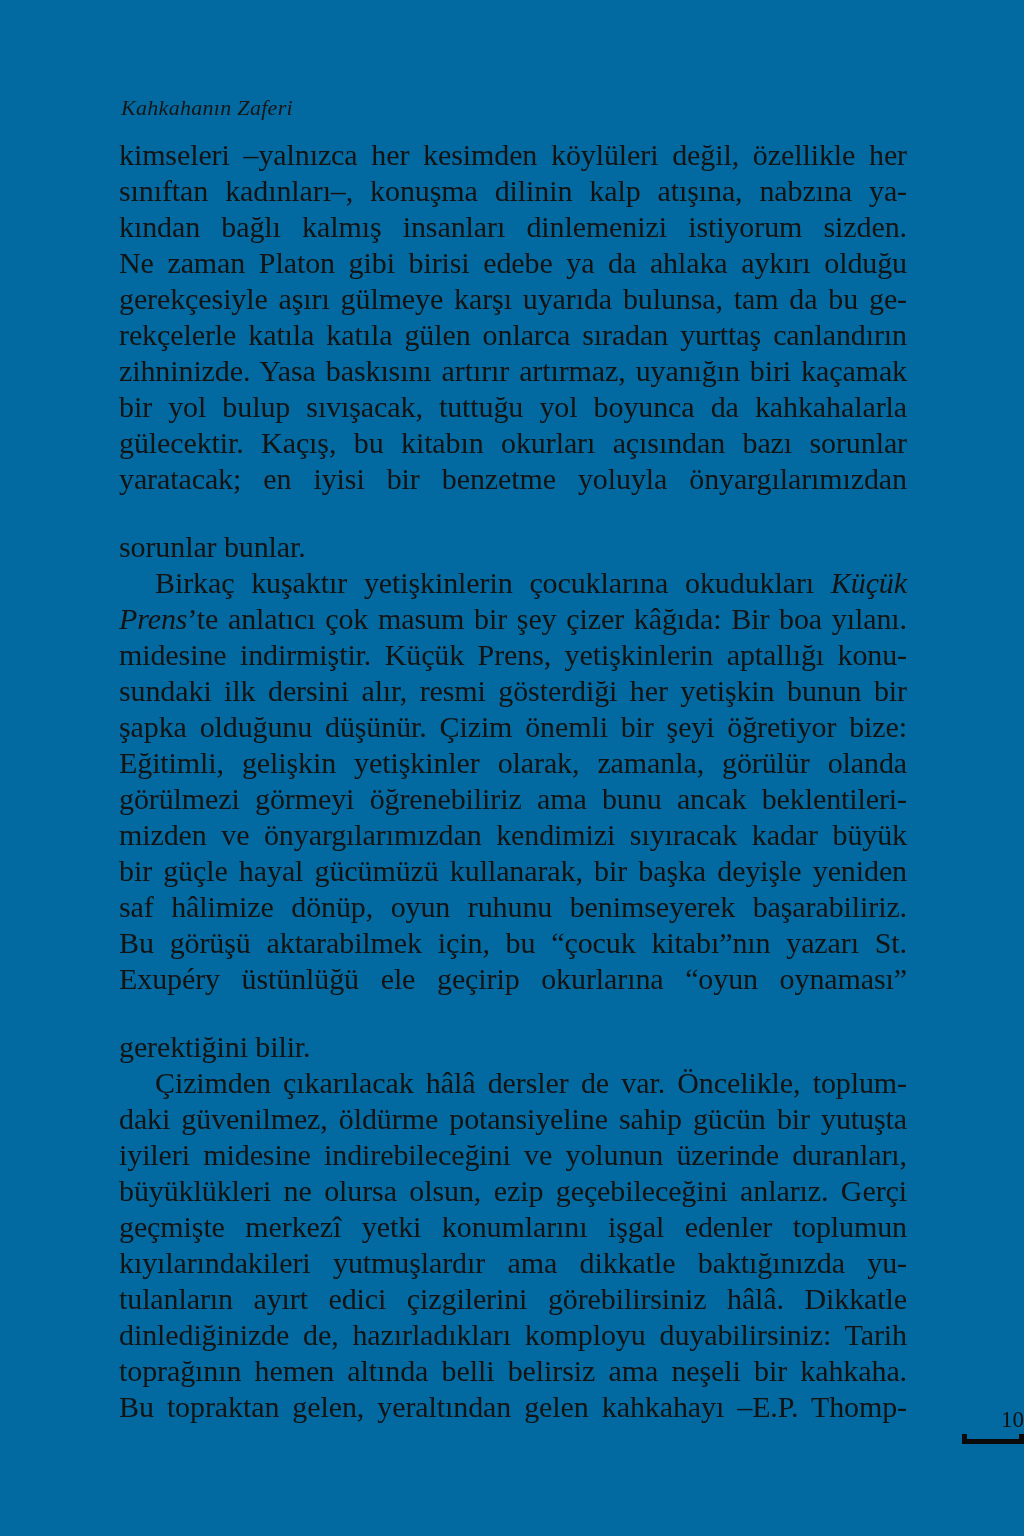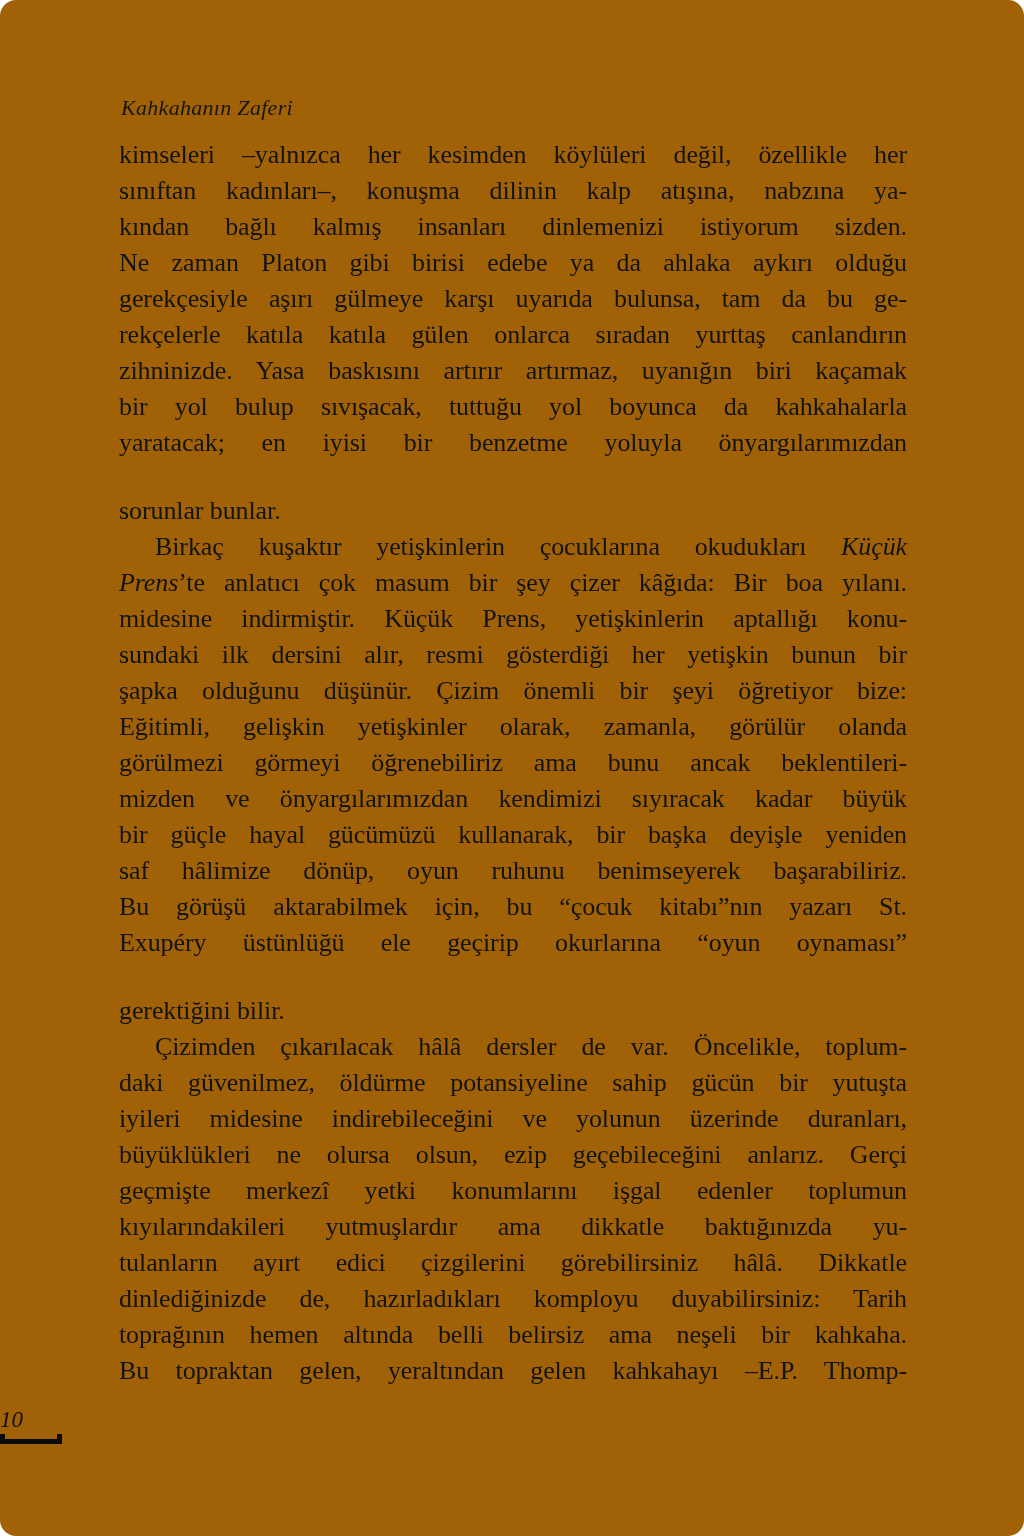--- a/index.html
+++ b/index.html
@@ -4,45 +4,44 @@
 <style>
   html, body {
     margin: 0;
     padding: 0;
     background: #ffffff;
   }
   .page {
     position: relative;
     width: 1024px;
     height: 1536px;
-    background: #a16207;
+    background: #0369a1;
     color: #131313;
     font-family: "Liberation Serif", "DejaVu Serif", serif;
     overflow: hidden;
-    border-radius: 16px;
   }
   .running-header {
     position: absolute;
     left: 121px;
     top: 95px;
     font-style: italic;
     font-size: 22px;
     letter-spacing: 0.3px;
     color: #161616;
   }
   .text-block {
     position: absolute;
     left: 119px;
     top: 137px;
     width: 788px;
   }
   .line {
     height: 36px;
     line-height: 36px;
-    font-size: 26px;
+    font-size: 30px;
     letter-spacing: -0.1px;
     text-align: justify;
     text-align-last: justify;
     -moz-text-align-last: justify;
     white-space: normal;
   }
   .line.no-just {
     text-align-last: left;
     margin-top: 32px;
     -moz-text-align-last: left;
@@ -53,22 +52,21 @@
   .line em {
     font-style: italic;
   }
   .footer {
     position: absolute;
     left: 0;
     top: 1408px;
     width: 100%;
     display: flex;
     flex-direction: column;
-    align-items: flex-start;
-    font-style: italic;
+    align-items: flex-end;
   }
   .page-number {
     font-size: 23px;
     line-height: 1.05;
     margin-bottom: 2px;
     color: #111;
   }
   .pn-rule {
     width: 52px;
     height: 5px;
@@ -85,20 +83,21 @@
 
   <div class="text-block">
       <div class="line"><span>kimseleri –yalnızca her kesimden köylüleri değil, özellikle her</span></div>
       <div class="line"><span>sınıftan kadınları–, konuşma dilinin kalp atışına, nabzına ya-</span></div>
       <div class="line"><span>kından bağlı kalmış insanları dinlemenizi istiyorum sizden.</span></div>
       <div class="line"><span>Ne zaman Platon gibi birisi edebe ya da ahlaka aykırı olduğu</span></div>
       <div class="line"><span>gerekçesiyle aşırı gülmeye karşı uyarıda bulunsa, tam da bu ge-</span></div>
       <div class="line"><span>rekçelerle katıla katıla gülen onlarca sıradan yurttaş canlandırın</span></div>
       <div class="line"><span>zihninizde. Yasa baskısını artırır artırmaz, uyanığın biri kaçamak</span></div>
       <div class="line"><span>bir yol bulup sıvışacak, tuttuğu yol boyunca da kahkahalarla</span></div>
+      <div class="line"><span>gülecektir. Kaçış, bu kitabın okurları açısından bazı sorunlar</span></div>
       <div class="line"><span>yaratacak; en iyisi bir benzetme yoluyla önyargılarımızdan</span></div>
       <div class="line no-just"><span>sorunlar bunlar.</span></div>
       <div class="line indent"><span>Birkaç kuşaktır yetişkinlerin çocuklarına okudukları </span><em>Küçük</em></div>
       <div class="line"><em>Prens</em><span>’te anlatıcı çok masum bir şey çizer kâğıda: Bir boa yılanı.</span></div>
       <div class="line"><span>midesine indirmiştir. Küçük Prens, yetişkinlerin aptallığı konu-</span></div>
       <div class="line"><span>sundaki ilk dersini alır, resmi gösterdiği her yetişkin bunun bir</span></div>
       <div class="line"><span>şapka olduğunu düşünür. Çizim önemli bir şeyi öğretiyor bize:</span></div>
       <div class="line"><span>Eğitimli, gelişkin yetişkinler olarak, zamanla, görülür olanda</span></div>
       <div class="line"><span>görülmezi görmeyi öğrenebiliriz ama bunu ancak beklentileri-</span></div>
       <div class="line"><span>mizden ve önyargılarımızdan kendimizi sıyıracak kadar büyük</span></div>

